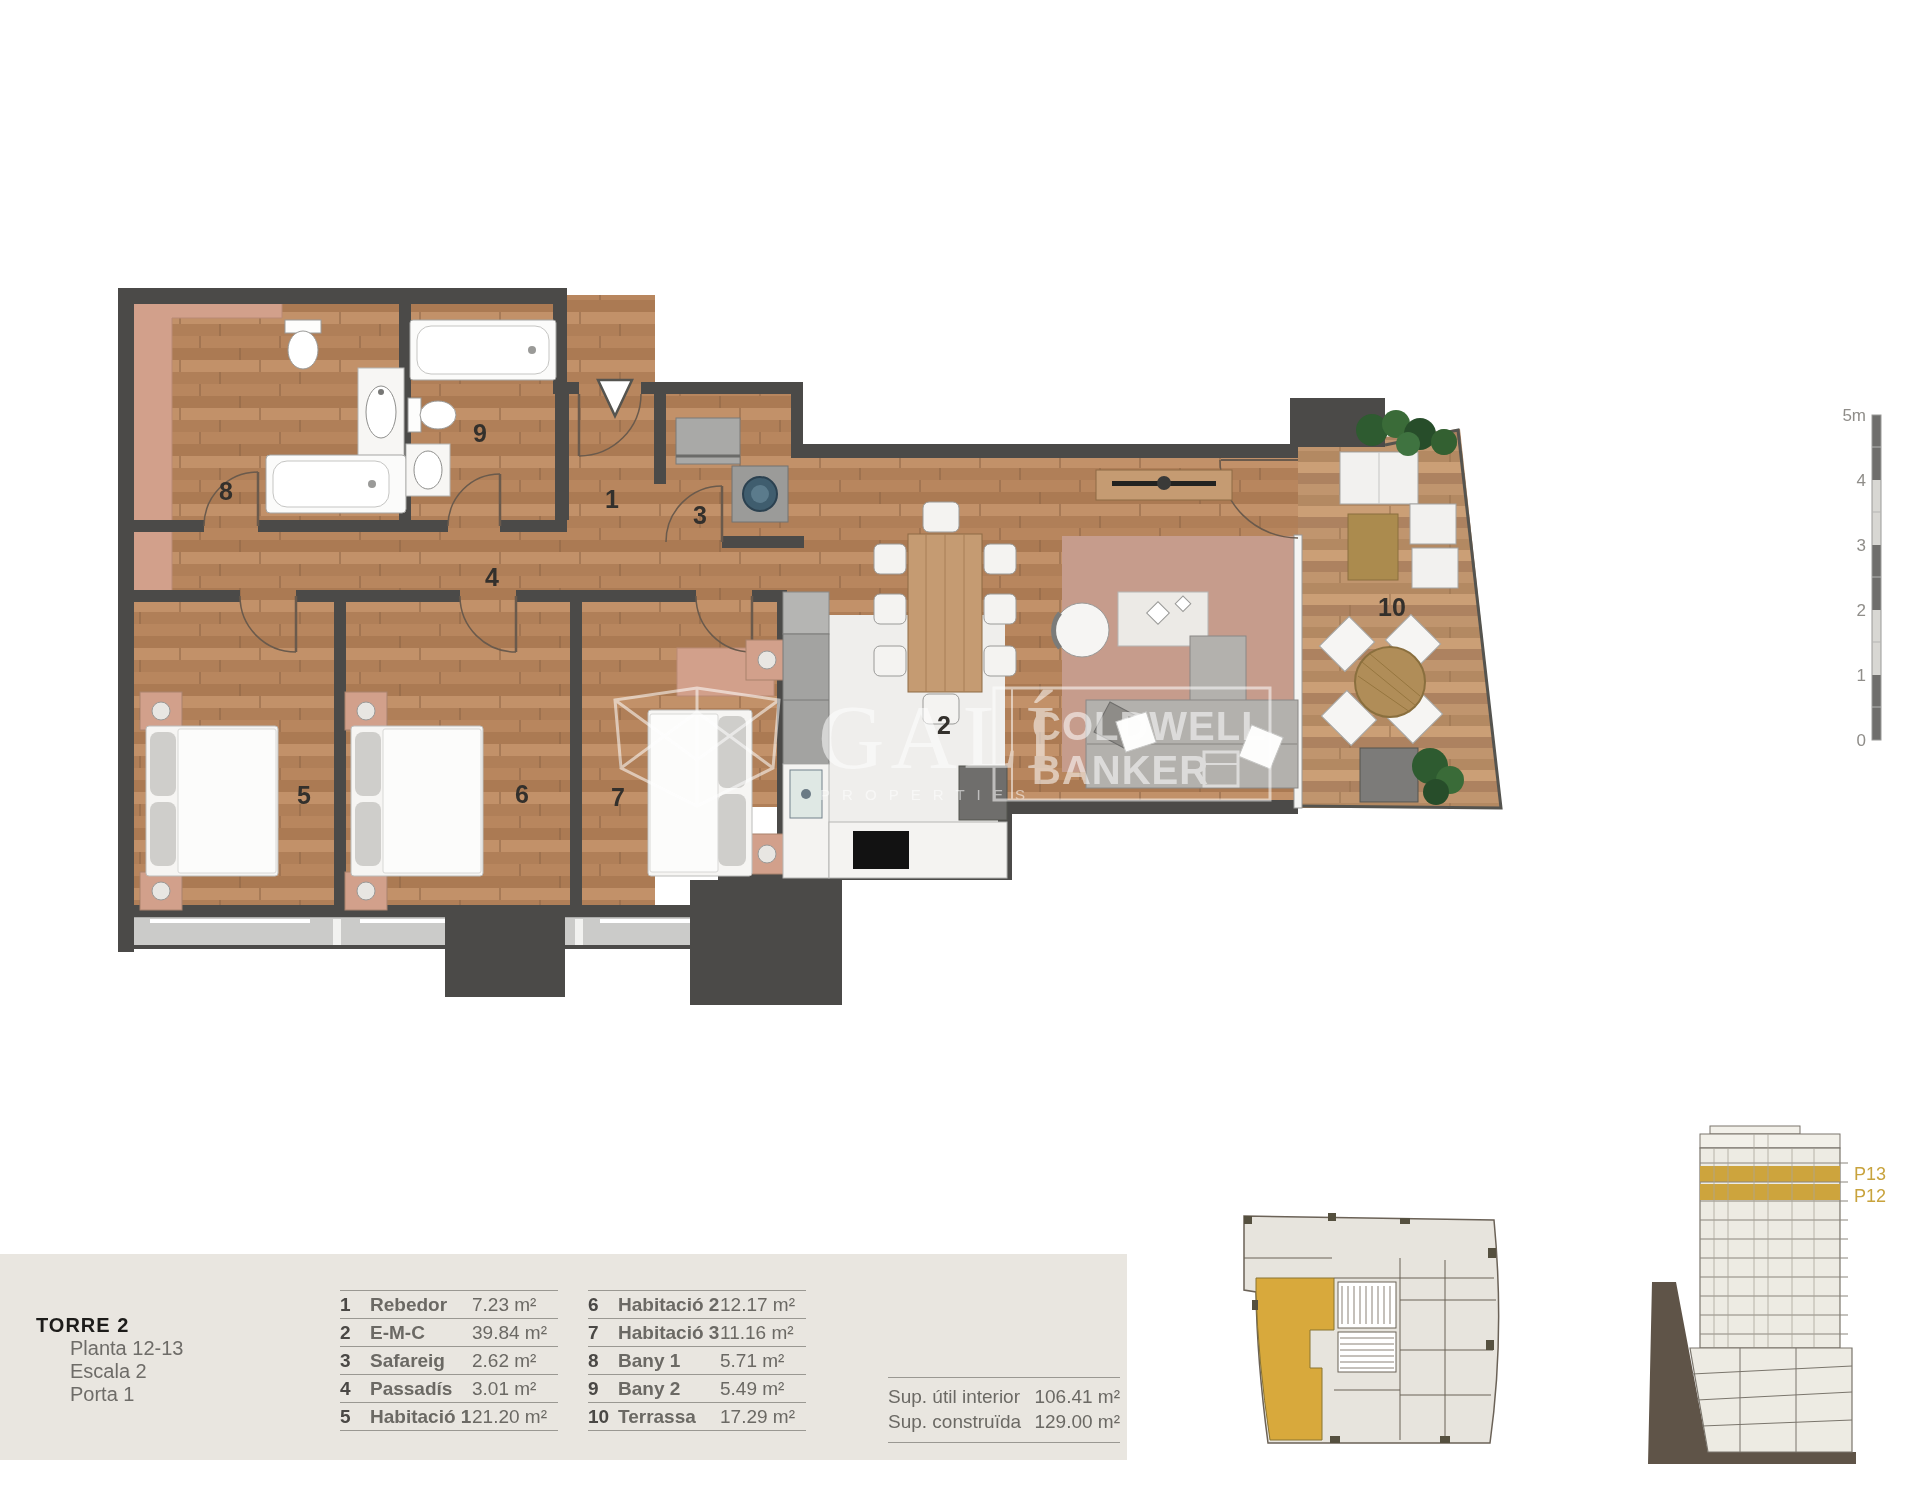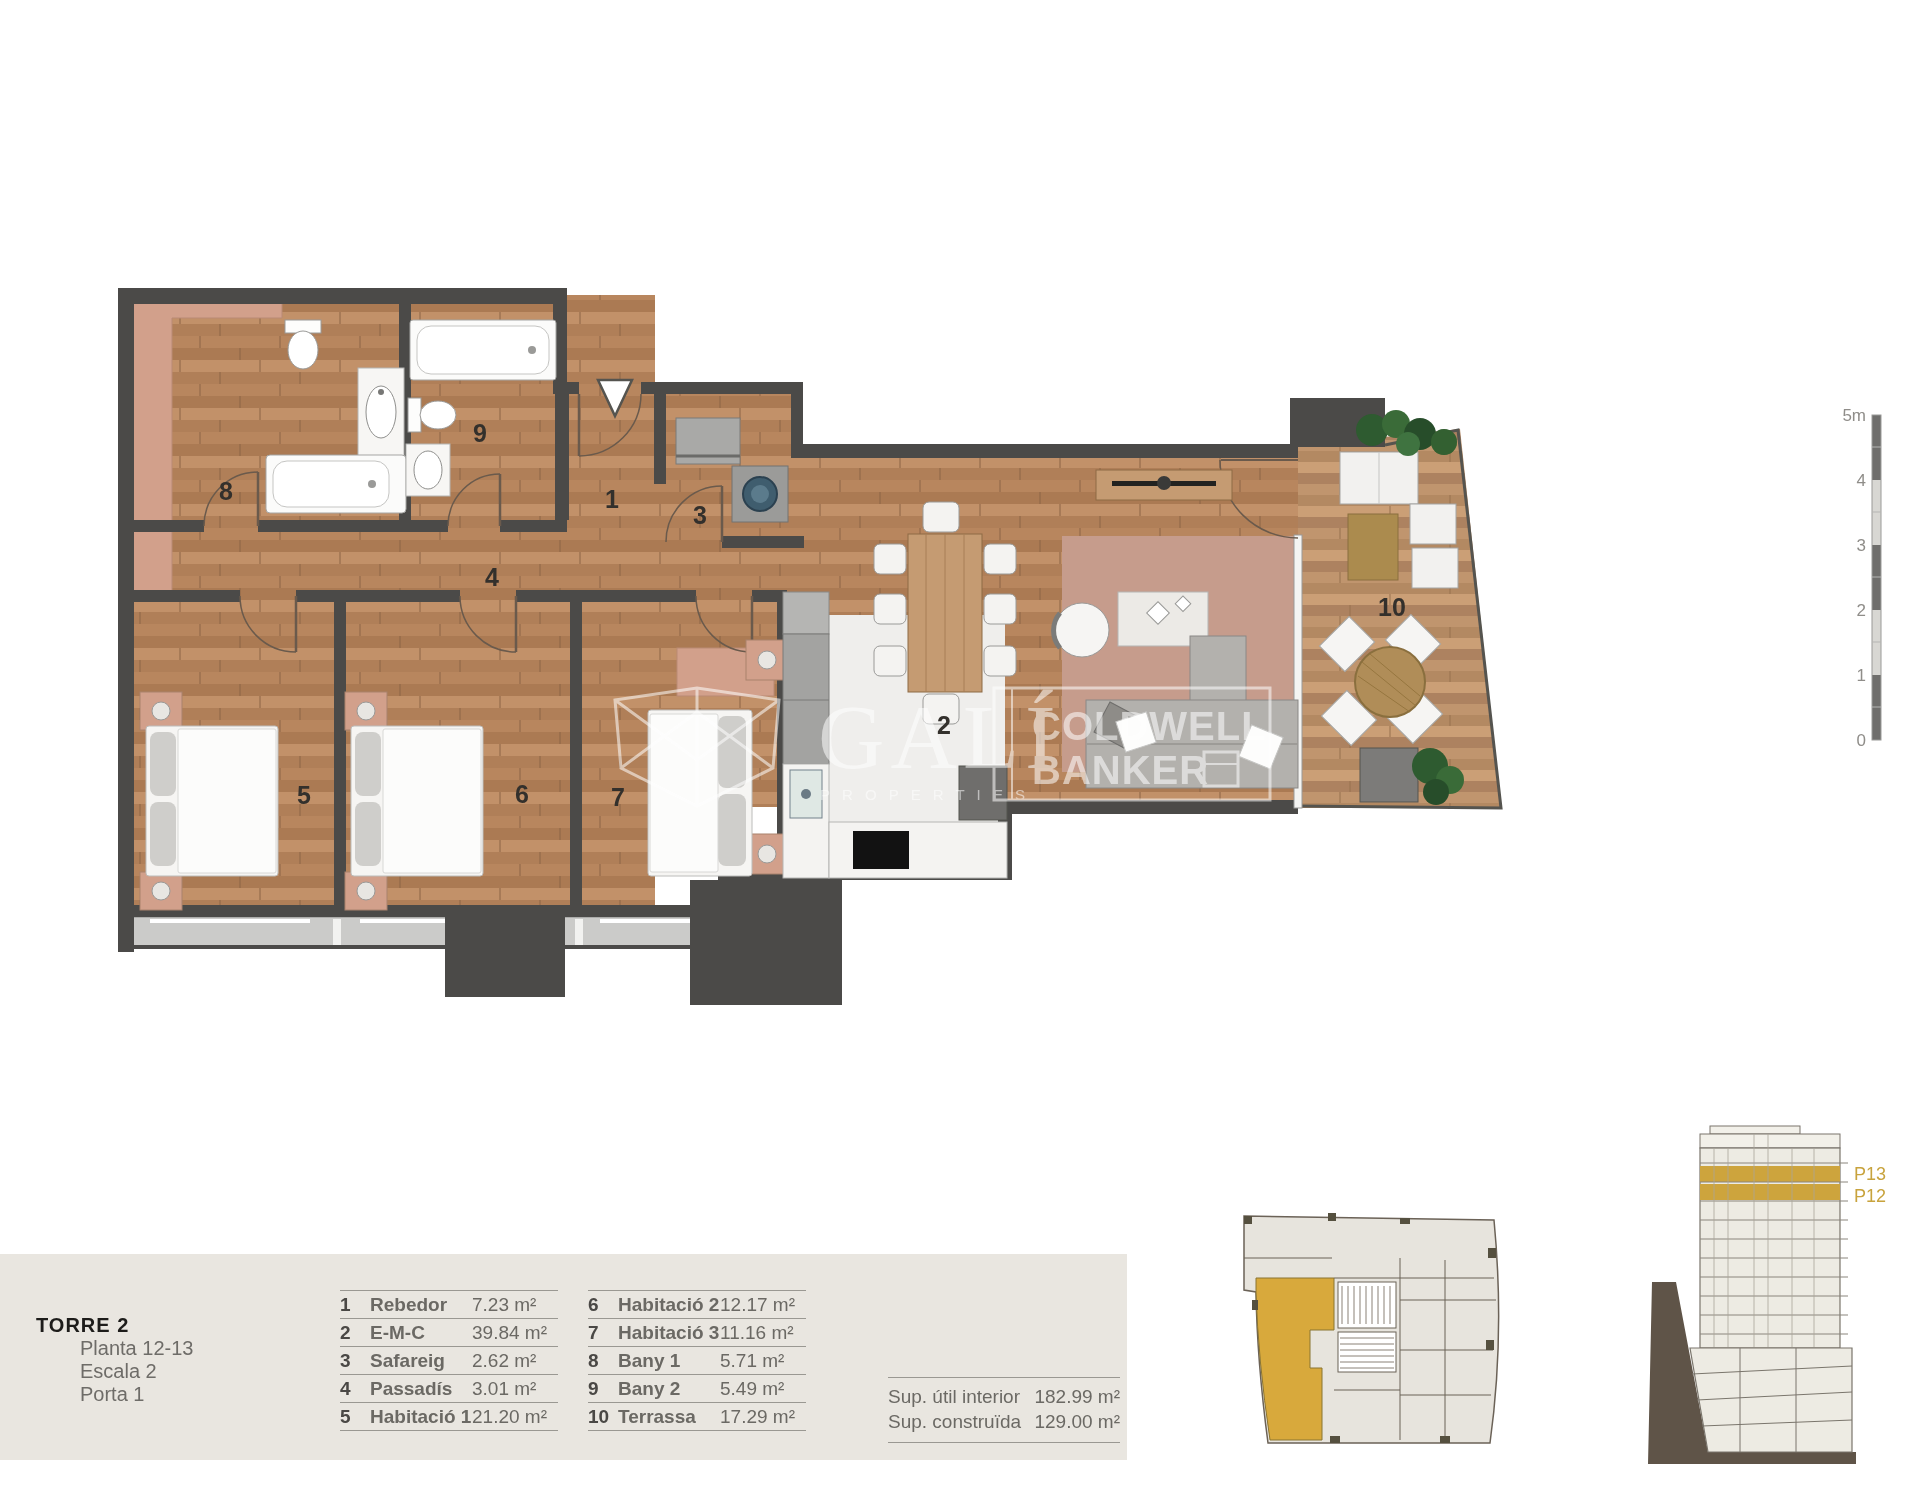--- a/index.html
+++ b/index.html
@@ -4,21 +4,21 @@
 <style>
   html,body{margin:0;padding:0;background:#ffffff;}
   body{font-family:"Liberation Sans", sans-serif;}
   #page{position:relative;width:1920px;height:1489px;background:#ffffff;overflow:hidden;}
   #plan-svg{position:absolute;left:0;top:0;}
 
   
   .band{position:absolute;left:0;top:1254px;width:1127px;height:206px;background:#e9e6e0;}
   .title-block{position:absolute;left:36px;top:60px;}
   .title-block .t{font-size:20px;font-weight:bold;color:#1d1c1a;letter-spacing:1px;}
-  .title-block .s{margin-left:44px;font-size:20px;color:#6e6c68;line-height:23px;}
+  .title-block .s{margin-left:34px;font-size:20px;color:#6e6c68;line-height:23px;}
 
   .legend{position:absolute;top:36px;font-size:19px;color:#6b6964;}
   .legend .row{display:flex;align-items:center;height:27px;border-bottom:1px solid #9a9892;}
   .legend .row:first-child{border-top:1px solid #9a9892;}
   .legend .num{width:30px;font-weight:bold;color:#4a4845;}
   .legend .nm{flex:1;font-weight:bold;}
   .legend .ar{width:86px;}
   #legend-a{left:340px;width:218px;}
   #legend-b{left:588px;width:218px;}
 
@@ -485,21 +485,21 @@
     <div class="row">
       <span class="num">10</span>
           <span class="nm">Terrassa</span>
           <span class="ar">17.29 m²</span>
     </div>
   </div>
 
   <div class="summary">
     <div class="srow">
       <span>Sup. útil interior</span>
-      <span>182.99 m²</span>
+      <span>106.41 m²</span>
     </div>
     <div class="srow">
       <span>Sup. construïda</span>
       <span>129.00 m²</span>
     </div>
   </div>
 </div>
 
 </div>
 

